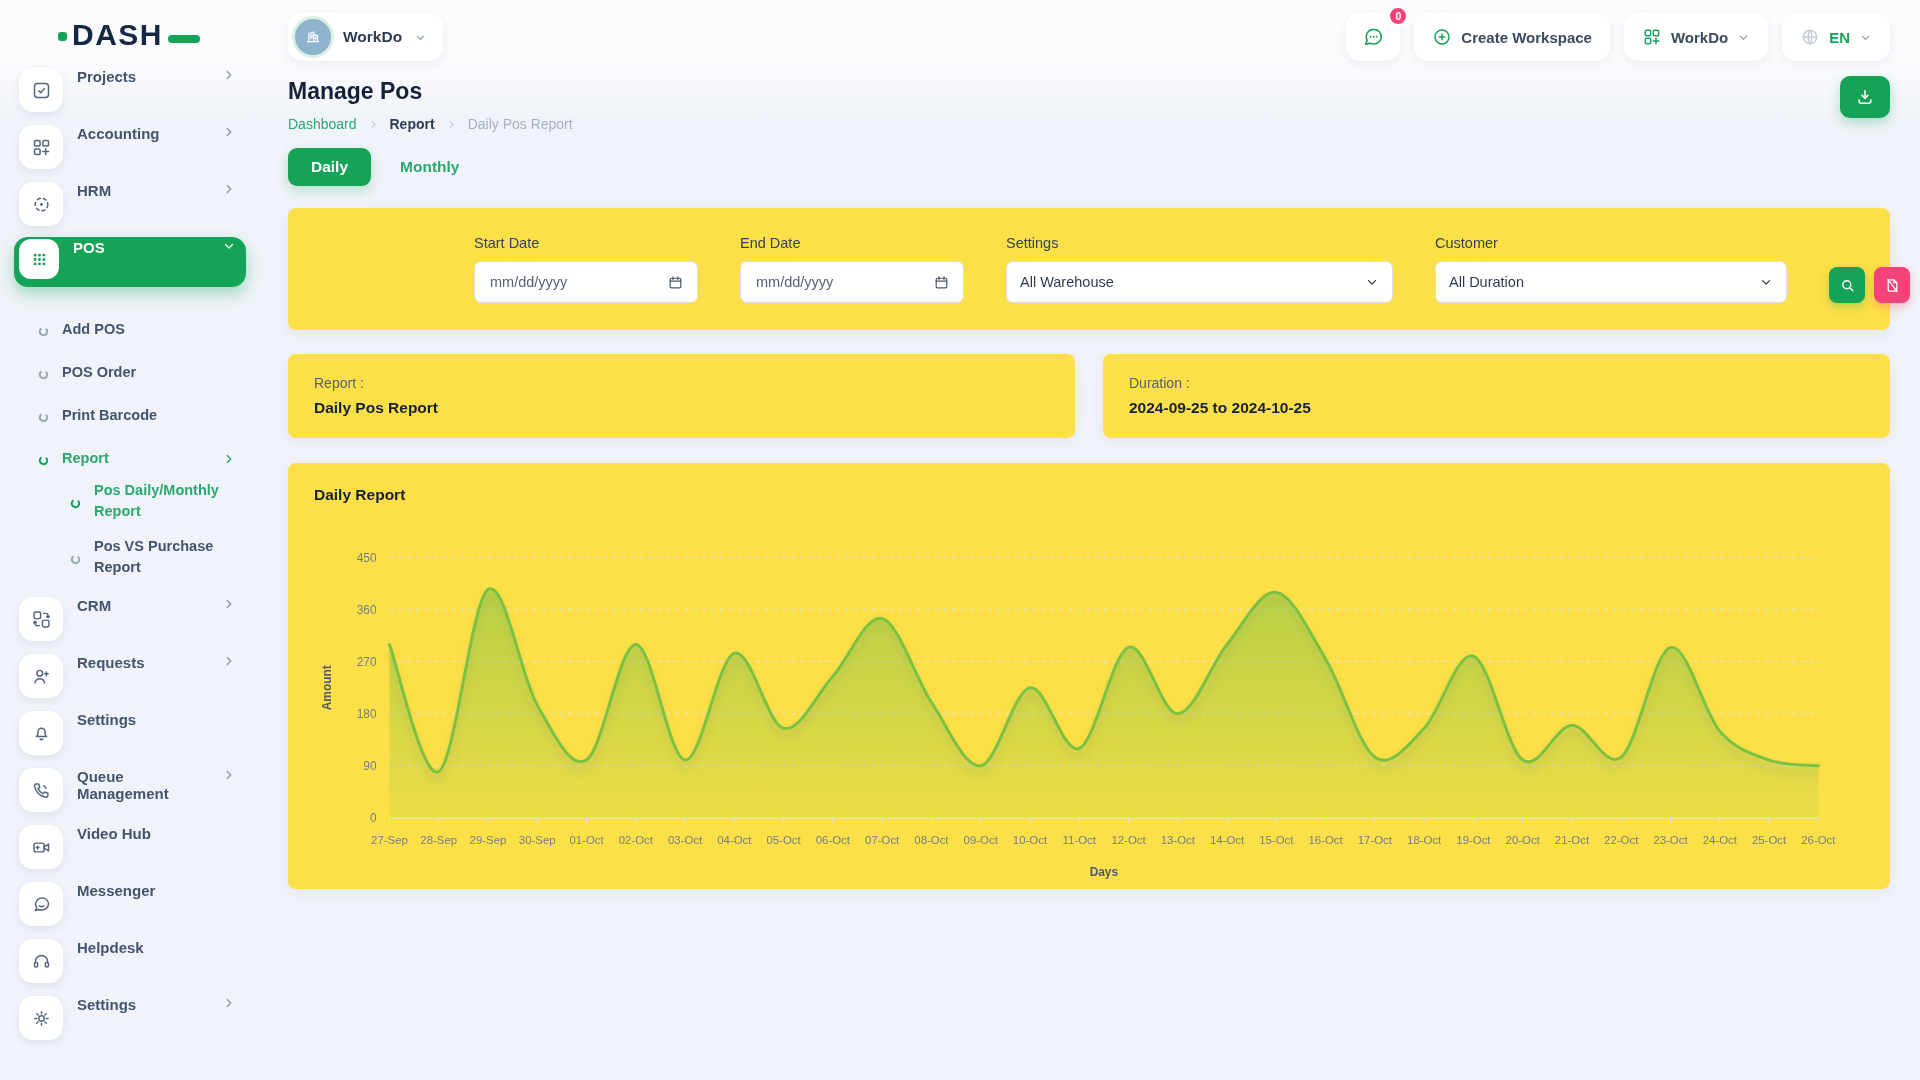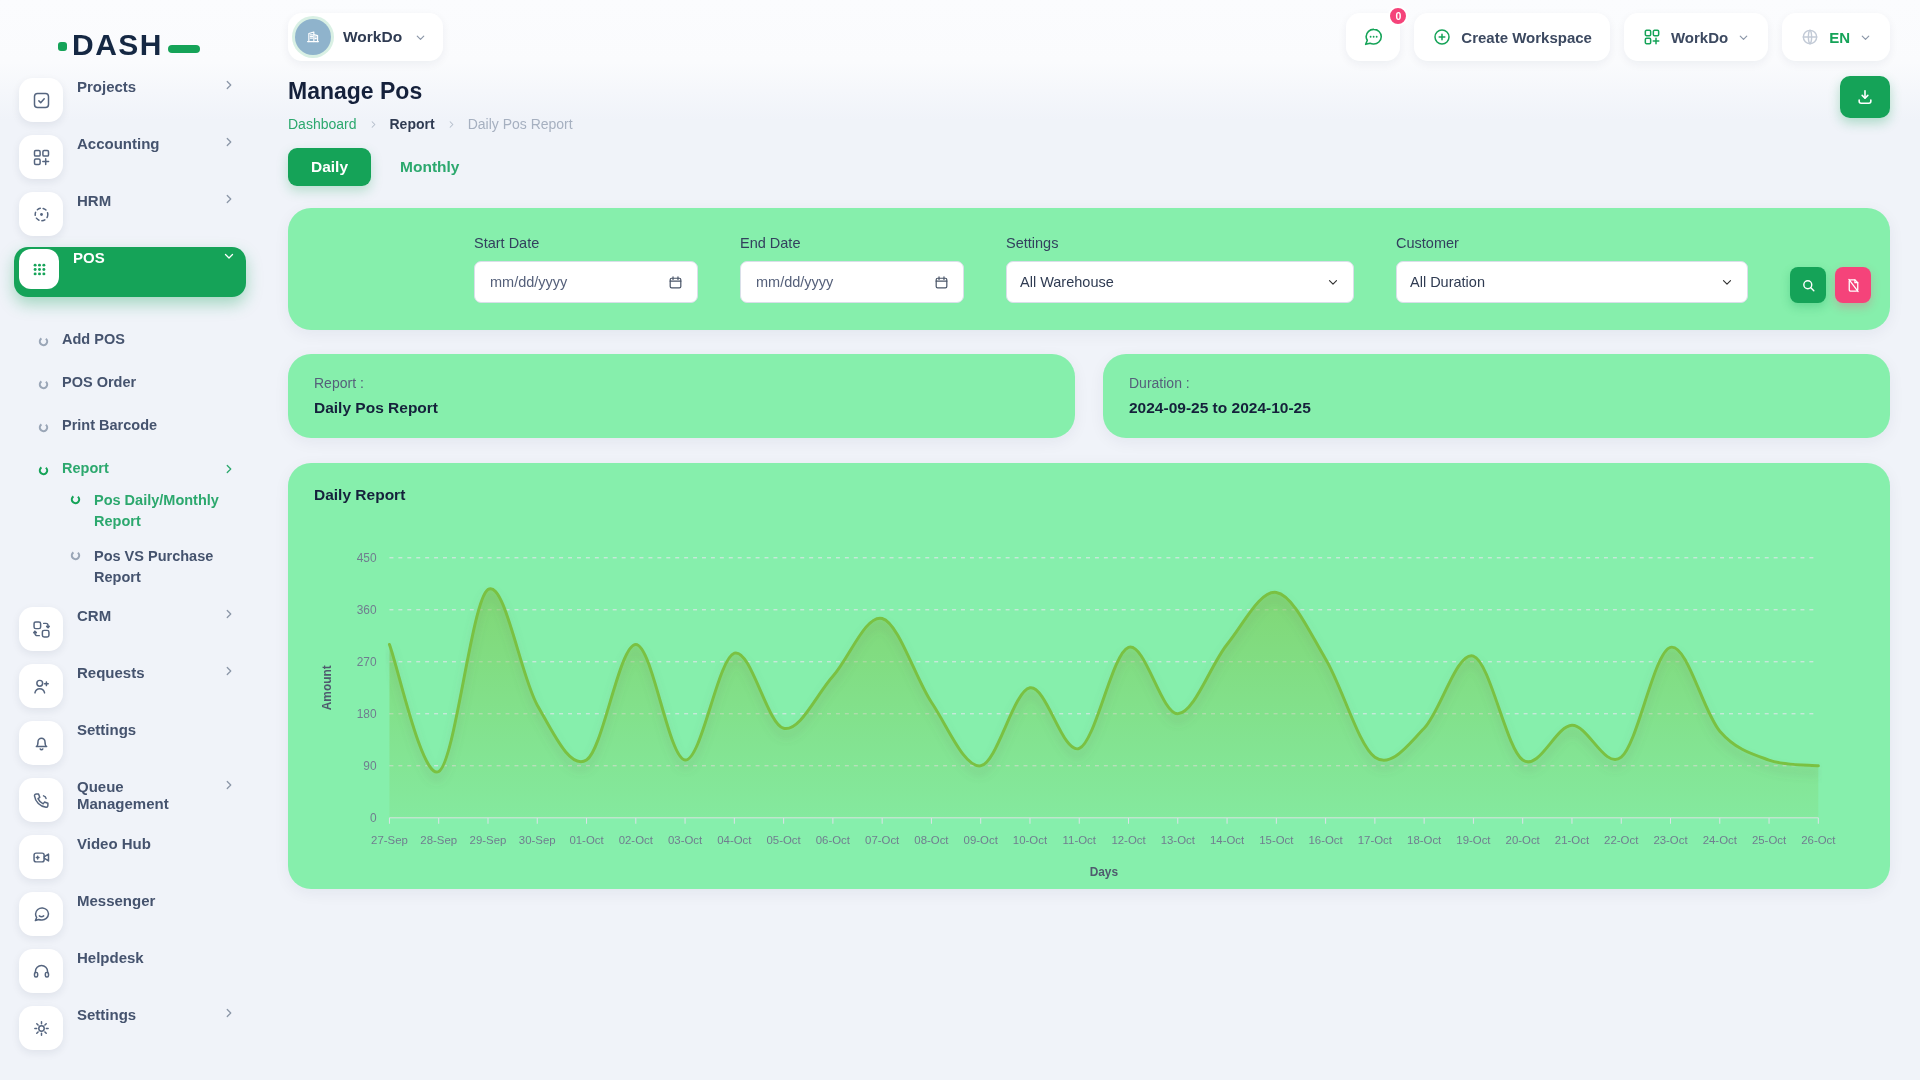--- a/index.html
+++ b/index.html
@@ -9,21 +9,21 @@
   *{box-sizing:border-box}
   html,body{margin:0;padding:0}
   body{
     width:1920px;height:1080px;overflow:hidden;
     font-family:"Liberation Sans","DejaVu Sans",sans-serif;color:#24304a;
     background:linear-gradient(180deg,#fbfcfe 0,#fafbfd 62px,var(--bg) 120px);
   }
   .app{display:flex;height:100%}
 
   
-  .sidebar{width:258px;flex:none;padding:10px 12px 0 14px}
+  .sidebar{width:258px;flex:none;padding:0 12px 0 14px}
   .logo{height:50px;display:flex;align-items:flex-end;gap:5px;padding-left:44px;cursor:pointer}
   .logo-dot{width:9px;height:9px;border-radius:3px;background:var(--green);margin-bottom:9px}
   .logo-text{font-size:30px;font-weight:800;letter-spacing:1.5px;color:var(--navy);line-height:1}
   .logo-bar{width:32px;height:8px;border-radius:4px;background:var(--green);margin-bottom:7px}
   .side-nav{display:flex;flex-direction:column;gap:7px;margin-top:16px}
   .side-item{display:flex;align-items:flex-start;gap:14px;height:50px;padding:2px 10px 2px 5px;border-radius:14px;cursor:pointer}
   .tile{width:44px;height:44px;border-radius:14px;background:#fff;box-shadow:0 3px 9px rgba(25,39,70,.08);
         display:flex;align-items:center;justify-content:center;color:#55657f;flex:none}
   .tile svg{width:21px;height:21px}
   .side-label{flex:1;font-size:15px;font-weight:600;color:#45536e}
@@ -35,21 +35,21 @@
   .sub-list{display:flex;flex-direction:column;gap:3px;padding:5px 0 3px 16px}
   .sub-item{display:flex;align-items:flex-end;gap:13px;min-height:40px;padding:2px 10px 2px 8px;
             font-size:14.5px;font-weight:600;color:#45536e;cursor:pointer}
   .donut{display:flex;flex:none;color:#9aa6b7}
   .donut svg{width:11px;height:11px}
   .sub-item.active{color:var(--link)}
   .sub-item.active .donut{color:var(--green)}
   .sub-item .side-chev{margin-left:auto}
   .sub-item.active .side-chev{color:var(--link)}
   .subsub-list{display:flex;flex-direction:column;gap:4px;padding:4px 0 2px 40px}
-  .subsub-item{display:flex;gap:13px;padding:5px 0;font-size:14.5px;font-weight:600;color:#45536e;cursor:pointer;align-items:flex-start}
+  .subsub-item{display:flex;gap:13px;padding:5px 0;font-size:14.5px;font-weight:600;color:#45536e;cursor:pointer;align-items:center}
   .subsub-item .donut{margin-top:4px}
   .subsub-item span.txt{width:160px;line-height:1.45}
   .subsub-item.active{color:var(--link)}
   .subsub-item.active .donut{color:var(--green)}
 
   
   .main-col{flex:1;min-width:0;display:flex;flex-direction:column}
   .topbar{display:flex;align-items:center;justify-content:space-between;padding:10px 30px 0 30px;height:64px}
   .ws-pill{display:flex;align-items:center;gap:12px;background:#fff;border:none;border-radius:14px;height:48px;
            padding:0 16px 0 7px;box-shadow:0 3px 10px rgba(25,39,70,.06);cursor:pointer}
@@ -82,31 +82,31 @@
   .bc-current{color:#a6b0c0}
   .bc-sep{color:#b2bcc9;font-size:12px;display:flex}
   .bc-sep svg{width:11px;height:11px}
   .dl-btn{width:50px;height:42px;border:none;border-radius:10px;background:var(--green);color:#fff;cursor:pointer;
           display:flex;align-items:center;justify-content:center;box-shadow:0 5px 12px rgba(21,163,88,.3)}
   .dl-btn svg{width:20px;height:20px}
   .tabs{display:flex;align-items:center;gap:27px;margin-top:16px}
   .tab{border:none;background:transparent;color:var(--link);font-size:15.5px;font-weight:600;padding:10px 2px;cursor:pointer;font-family:inherit}
   .tab.active{background:var(--green);color:#fff;border-radius:9px;padding:10px 23px;box-shadow:0 5px 12px rgba(21,163,88,.25)}
 
-  .card{background:#86efac;border-radius:23px;box-shadow:0 4px 16px rgba(25,39,70,.06)}
+  .card{background:#fde047;border-radius:8px;box-shadow:0 4px 16px rgba(25,39,70,.06)}
   .filter-card{margin-top:22px;padding:27px 26px 27px 186px;display:flex;gap:42px;align-items:flex-end}
   .field{display:flex;flex-direction:column;gap:10px}
   .field>label{font-size:14.5px;color:#33415e}
   .inp{height:42px;border:1px solid #d9dfe9;border-radius:7px;background:#fff;display:flex;align-items:center;padding:0 13px}
   .inp input{border:none;outline:none;width:100%;font-size:14.5px;color:#3c4960;font-family:inherit;background:transparent}
   .inp input::placeholder{color:#55607a}
   .inp .cal{display:flex;color:#4a5568;margin-left:8px}
   .inp .cal svg{width:17px;height:17px}
   .w-date{width:224px}
-  .w-wh{width:348px}
+  .w-wh{width:387px}
   .w-cu{width:352px}
   .select{justify-content:space-between;cursor:pointer;font-size:14.5px;color:#2f3b52}
   .select .chev{display:flex;color:#333}
   .select .chev svg{width:14px;height:14px}
   .filter-actions{display:flex;gap:9px;margin-left:auto}
   .sq-btn{width:36px;height:36px;border:none;border-radius:8px;color:#fff;display:flex;align-items:center;justify-content:center;cursor:pointer}
   .sq-btn svg{width:17px;height:17px}
   .sq-btn.green{background:var(--green);box-shadow:0 4px 10px rgba(21,163,88,.3)}
   .sq-btn.pink{background:var(--pink);box-shadow:0 4px 10px rgba(245,67,122,.3)}
 

